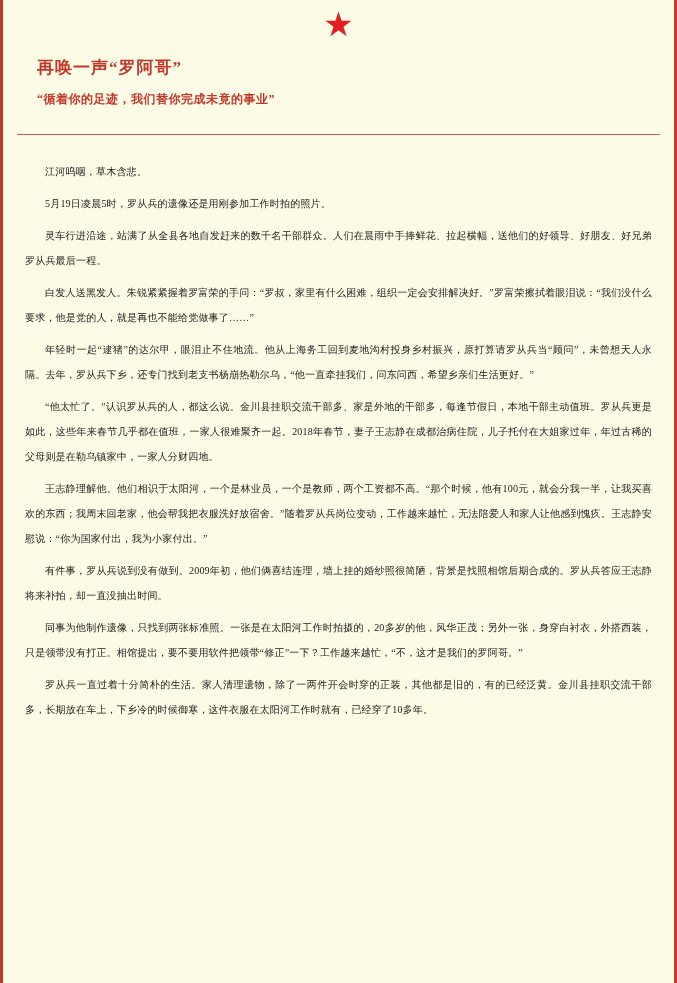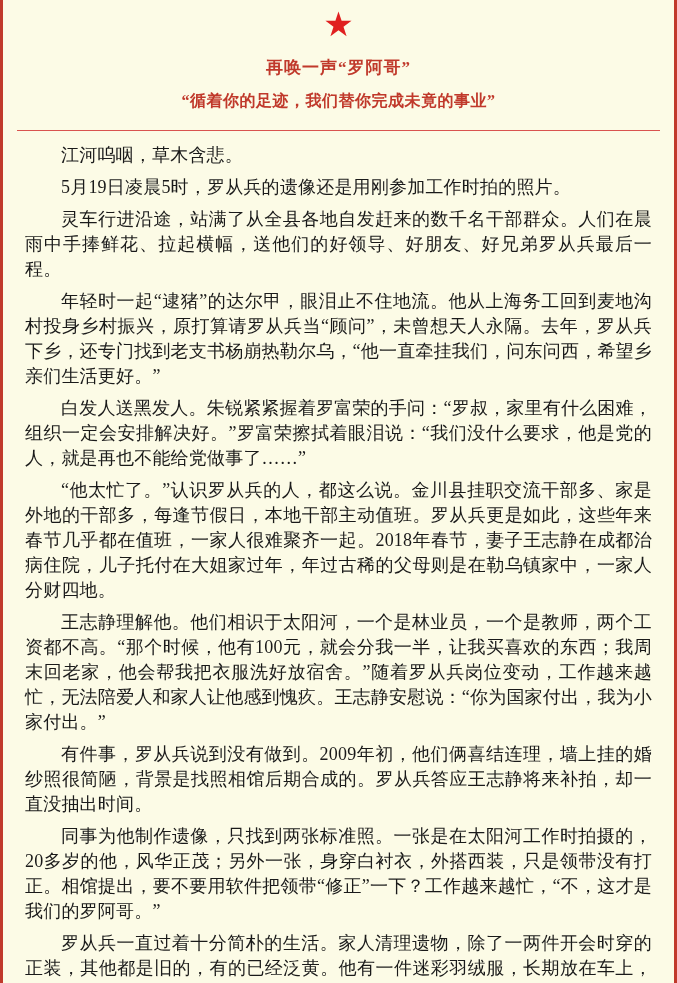--- a/index.html
+++ b/index.html
@@ -30,46 +30,46 @@
   }
   .star {
     display: inline-block;
     width: 34px;
     height: 34px;
     color: #e02020;
     font-size: 34px;
     line-height: 34px;
   }
   .title-block {
-    text-align: center;
-    padding: 6px 20px 8px 20px;
+    text-align: left;
+    padding: 6px 20px 16px 20px;
     border-bottom: 1px solid #d9534f;
-    margin: 0 14px 0 14px;
+    margin: 0 14px 12px 14px;
   }
   .main-title {
     color: #c0392b;
     font-size: 17px;
     font-weight: bold;
     letter-spacing: 1px;
     margin: 6px 0 12px 0;
   }
   .sub-title {
     color: #c0392b;
-    font-size: 16px;
+    font-size: 12px;
     font-weight: bold;
     letter-spacing: 0.5px;
     margin: 0 0 10px 0;
   }
   .article {
     padding: 12px 22px 20px 22px;
   }
   .article p {
     margin: 0 0 7px 0;
     text-indent: 2em;
-    font-size: 18px;
+    font-size: 10px;
     line-height: 25px;
     text-align: justify;
     letter-spacing: 0.2px;
   }
 </style>
 </head>
 <body>
 
 <div class="page">
 
@@ -79,22 +79,22 @@
 
   <div class="title-block">
     <div class="main-title">再唤一声“罗阿哥”</div>
     <div class="sub-title">“循着你的足迹，我们替你完成未竟的事业”</div>
   </div>
 
   <div class="article">
     <p>江河呜咽，草木含悲。</p>
     <p>5月19日凌晨5时，罗从兵的遗像还是用刚参加工作时拍的照片。</p>
     <p>灵车行进沿途，站满了从全县各地自发赶来的数千名干部群众。人们在晨雨中手捧鲜花、拉起横幅，送他们的好领导、好朋友、好兄弟罗从兵最后一程。</p>
+    <p>白发人送黑发人。朱锐紧紧握着罗富荣的手问：“罗叔，家里有什么困难，组织一定会安排解决好。”罗富荣擦拭着眼泪说：“我们没什么要求，他是党的人，就是再也不能给党做事了……”</p>
     <p>年轻时一起“逮猪”的达尔甲，眼泪止不住地流。他从上海务工回到麦地沟村投身乡村振兴，原打算请罗从兵当“顾问”，未曾想天人永隔。去年，罗从兵下乡，还专门找到老支书杨崩热勒尔乌，“他一直牵挂我们，问东问西，希望乡亲们生活更好。”</p>
-    <p>白发人送黑发人。朱锐紧紧握着罗富荣的手问：“罗叔，家里有什么困难，组织一定会安排解决好。”罗富荣擦拭着眼泪说：“我们没什么要求，他是党的人，就是再也不能给党做事了……”</p>
     <p>“他太忙了。”认识罗从兵的人，都这么说。金川县挂职交流干部多、家是外地的干部多，每逢节假日，本地干部主动值班。罗从兵更是如此，这些年来春节几乎都在值班，一家人很难聚齐一起。2018年春节，妻子王志静在成都治病住院，儿子托付在大姐家过年，年过古稀的父母则是在勒乌镇家中，一家人分财四地。</p>
     <p>王志静理解他。他们相识于太阳河，一个是林业员，一个是教师，两个工资都不高。“那个时候，他有100元，就会分我一半，让我买喜欢的东西；我周末回老家，他会帮我把衣服洗好放宿舍。”随着罗从兵岗位变动，工作越来越忙，无法陪爱人和家人让他感到愧疚。王志静安慰说：“你为国家付出，我为小家付出。”</p>
     <p>有件事，罗从兵说到没有做到。2009年初，他们俩喜结连理，墙上挂的婚纱照很简陋，背景是找照相馆后期合成的。罗从兵答应王志静将来补拍，却一直没抽出时间。</p>
     <p>同事为他制作遗像，只找到两张标准照。一张是在太阳河工作时拍摄的，20多岁的他，风华正茂；另外一张，身穿白衬衣，外搭西装，只是领带没有打正。相馆提出，要不要用软件把领带“修正”一下？工作越来越忙，“不，这才是我们的罗阿哥。”</p>
-    <p>罗从兵一直过着十分简朴的生活。家人清理遗物，除了一两件开会时穿的正装，其他都是旧的，有的已经泛黄。他有一件迷彩羽绒服，长期放在车上，下乡冷的时候御寒，这件衣服在太阳河工作时就有，已经穿了10多年。</p>
+    <p>罗从兵一直过着十分简朴的生活。家人清理遗物，除了一两件开会时穿的正装，其他都是旧的，有的已经泛黄。金川县挂职交流干部多，长期放在车上，下乡冷的时候御寒，这件衣服在太阳河工作时就有，已经穿了10多年。</p>
   </div>
 
 </div>
 
 </body></html>

